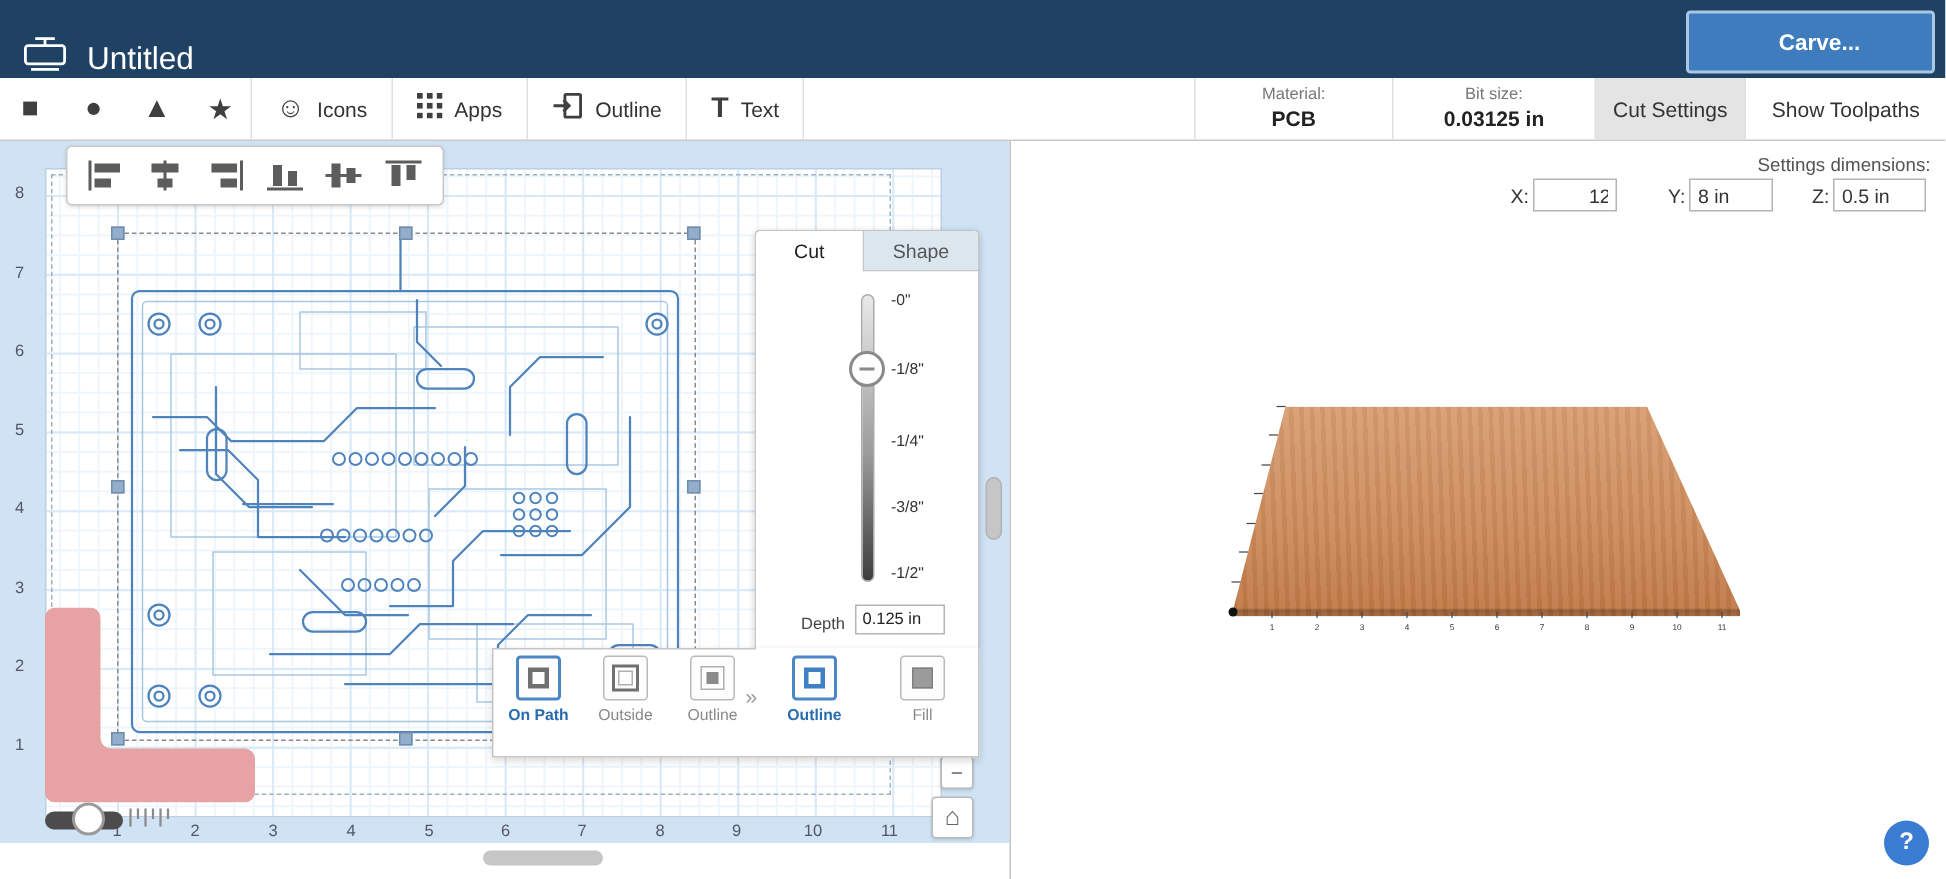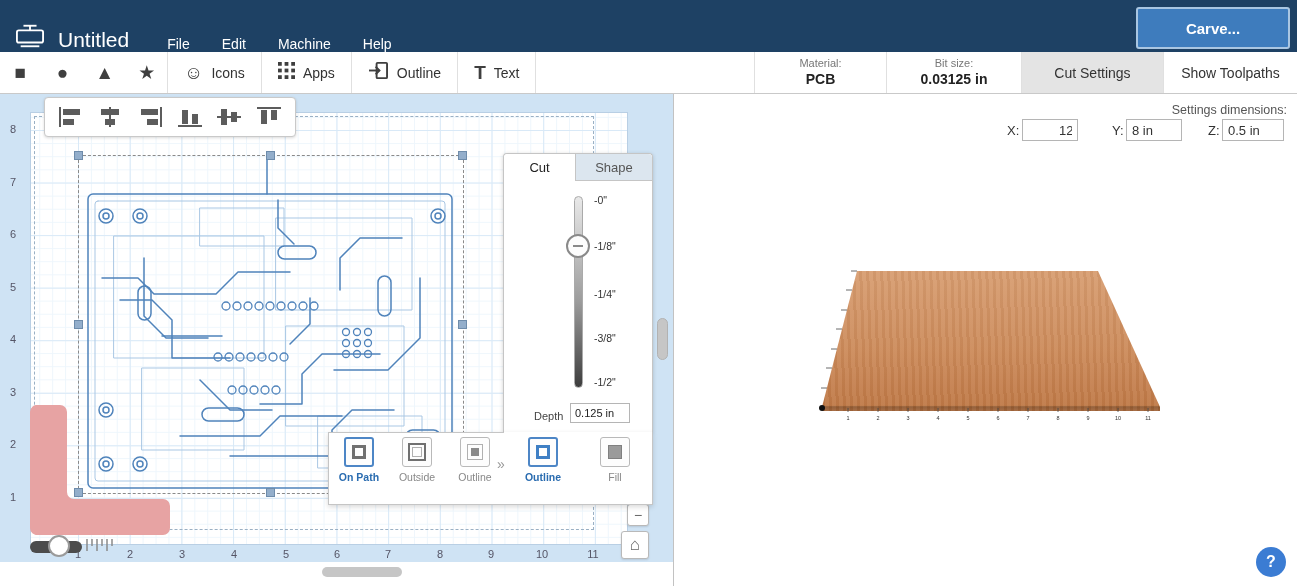--- a/index.html
+++ b/index.html
@@ -8,21 +8,21 @@
   .abs{position:absolute;}
 
   
   .topbar{left:0;top:0;width:1297px;height:52px;background:#1e4164;display:flex;align-items:flex-end;}
   .logo{margin-left:12px;width:36px;height:32px;display:flex;align-items:center;justify-content:center;}
   .app-title{color:#fff;font-size:21px;margin-left:10px;margin-right:26px;}
   .menus{display:flex;gap:32px;margin-left:12px;}
   .menu-item{color:#fff;font-size:14px;cursor:pointer;}
   .carve-btn{position:absolute;right:7px;top:7px;width:150px;height:38px;background:#3e7cbd;
              border:2px solid #a9c6e2;border-radius:3px;color:#fff;font-size:15px;font-weight:bold;
-             display:flex;align-items:center;justify-content:center;cursor:pointer;}
+             display:flex;align-items:center;justify-content:center;cursor:pointer;padding-left:12px;}
 
   
   .toolbar{left:0;top:52px;width:1297px;height:42px;background:#fff;border-bottom:1px solid #c9c9c9;
            display:flex;align-items:stretch;box-sizing:border-box;}
   .tb-sec{display:flex;align-items:center;justify-content:center;border-right:1px solid #e0e0e0;box-sizing:border-box;}
   .tb-shape{width:42px;font-size:19px;color:#3f3f3f;display:flex;align-items:center;justify-content:center;cursor:pointer;}
   .tb-btn{display:flex;align-items:center;gap:8px;cursor:pointer;padding:0 16px;}
   .tb-label{font-size:14px;color:#333;}
   .tb-glyph{font-size:19px;color:#3f3f3f;}
   .tb-spacer{flex:1;border-right:1px solid #e0e0e0;}
@@ -119,26 +119,20 @@
 <div class="abs topbar">
   <div class="logo">
     <svg width="32" height="28" viewBox="0 0 34 30" fill="none" stroke="#fff" stroke-width="2">
       <rect x="3" y="9" width="28" height="13" rx="2"></rect>
       <line x1="17" y1="9" x2="17" y2="4"></line>
       <line x1="10" y1="4" x2="24" y2="4"></line>
       <line x1="7" y1="26" x2="27" y2="26"></line>
     </svg>
   </div>
   <div class="app-title">Untitled</div>
-  <div class="menus">
-    <span class="menu-item">File</span>
-    <span class="menu-item">Edit</span>
-    <span class="menu-item">Machine</span>
-    <span class="menu-item">Help</span>
-  </div>
   <div class="carve-btn">Carve...</div>
 </div>
 
 <div class="abs toolbar">
   <div class="tb-sec" style="width:168px;gap:2px;">
     <div class="tb-shape">
         <span class="tb-glyph">■</span>
       </div>
     <div class="tb-shape">
         <span class="tb-glyph">●</span>
@@ -186,21 +180,21 @@
   </div>
   <div class="tb-spacer"></div>
   <div class="tb-sec tb-stack" style="width:132px;text-align:center;">
     <span class="tb-small">Material:</span>
     <span class="tb-value">PCB</span>
   </div>
   <div class="tb-sec tb-stack" style="width:135px;">
     <span class="tb-small">Bit size:</span>
     <span class="tb-value">0.03125 in</span>
   </div>
-  <div class="tb-sec cutset" style="width:142px;">
+  <div class="tb-sec cutset" style="width:100px;">
     <span class="tb-tab">Cut Settings</span>
   </div>
   <div class="tb-sec" style="width:133px;border-right:none;">
     <span class="tb-tab">Show Toolpaths</span>
   </div>
 </div>
 
 <div class="abs left-panel"></div>
 <div class="abs canvas"></div>
 

